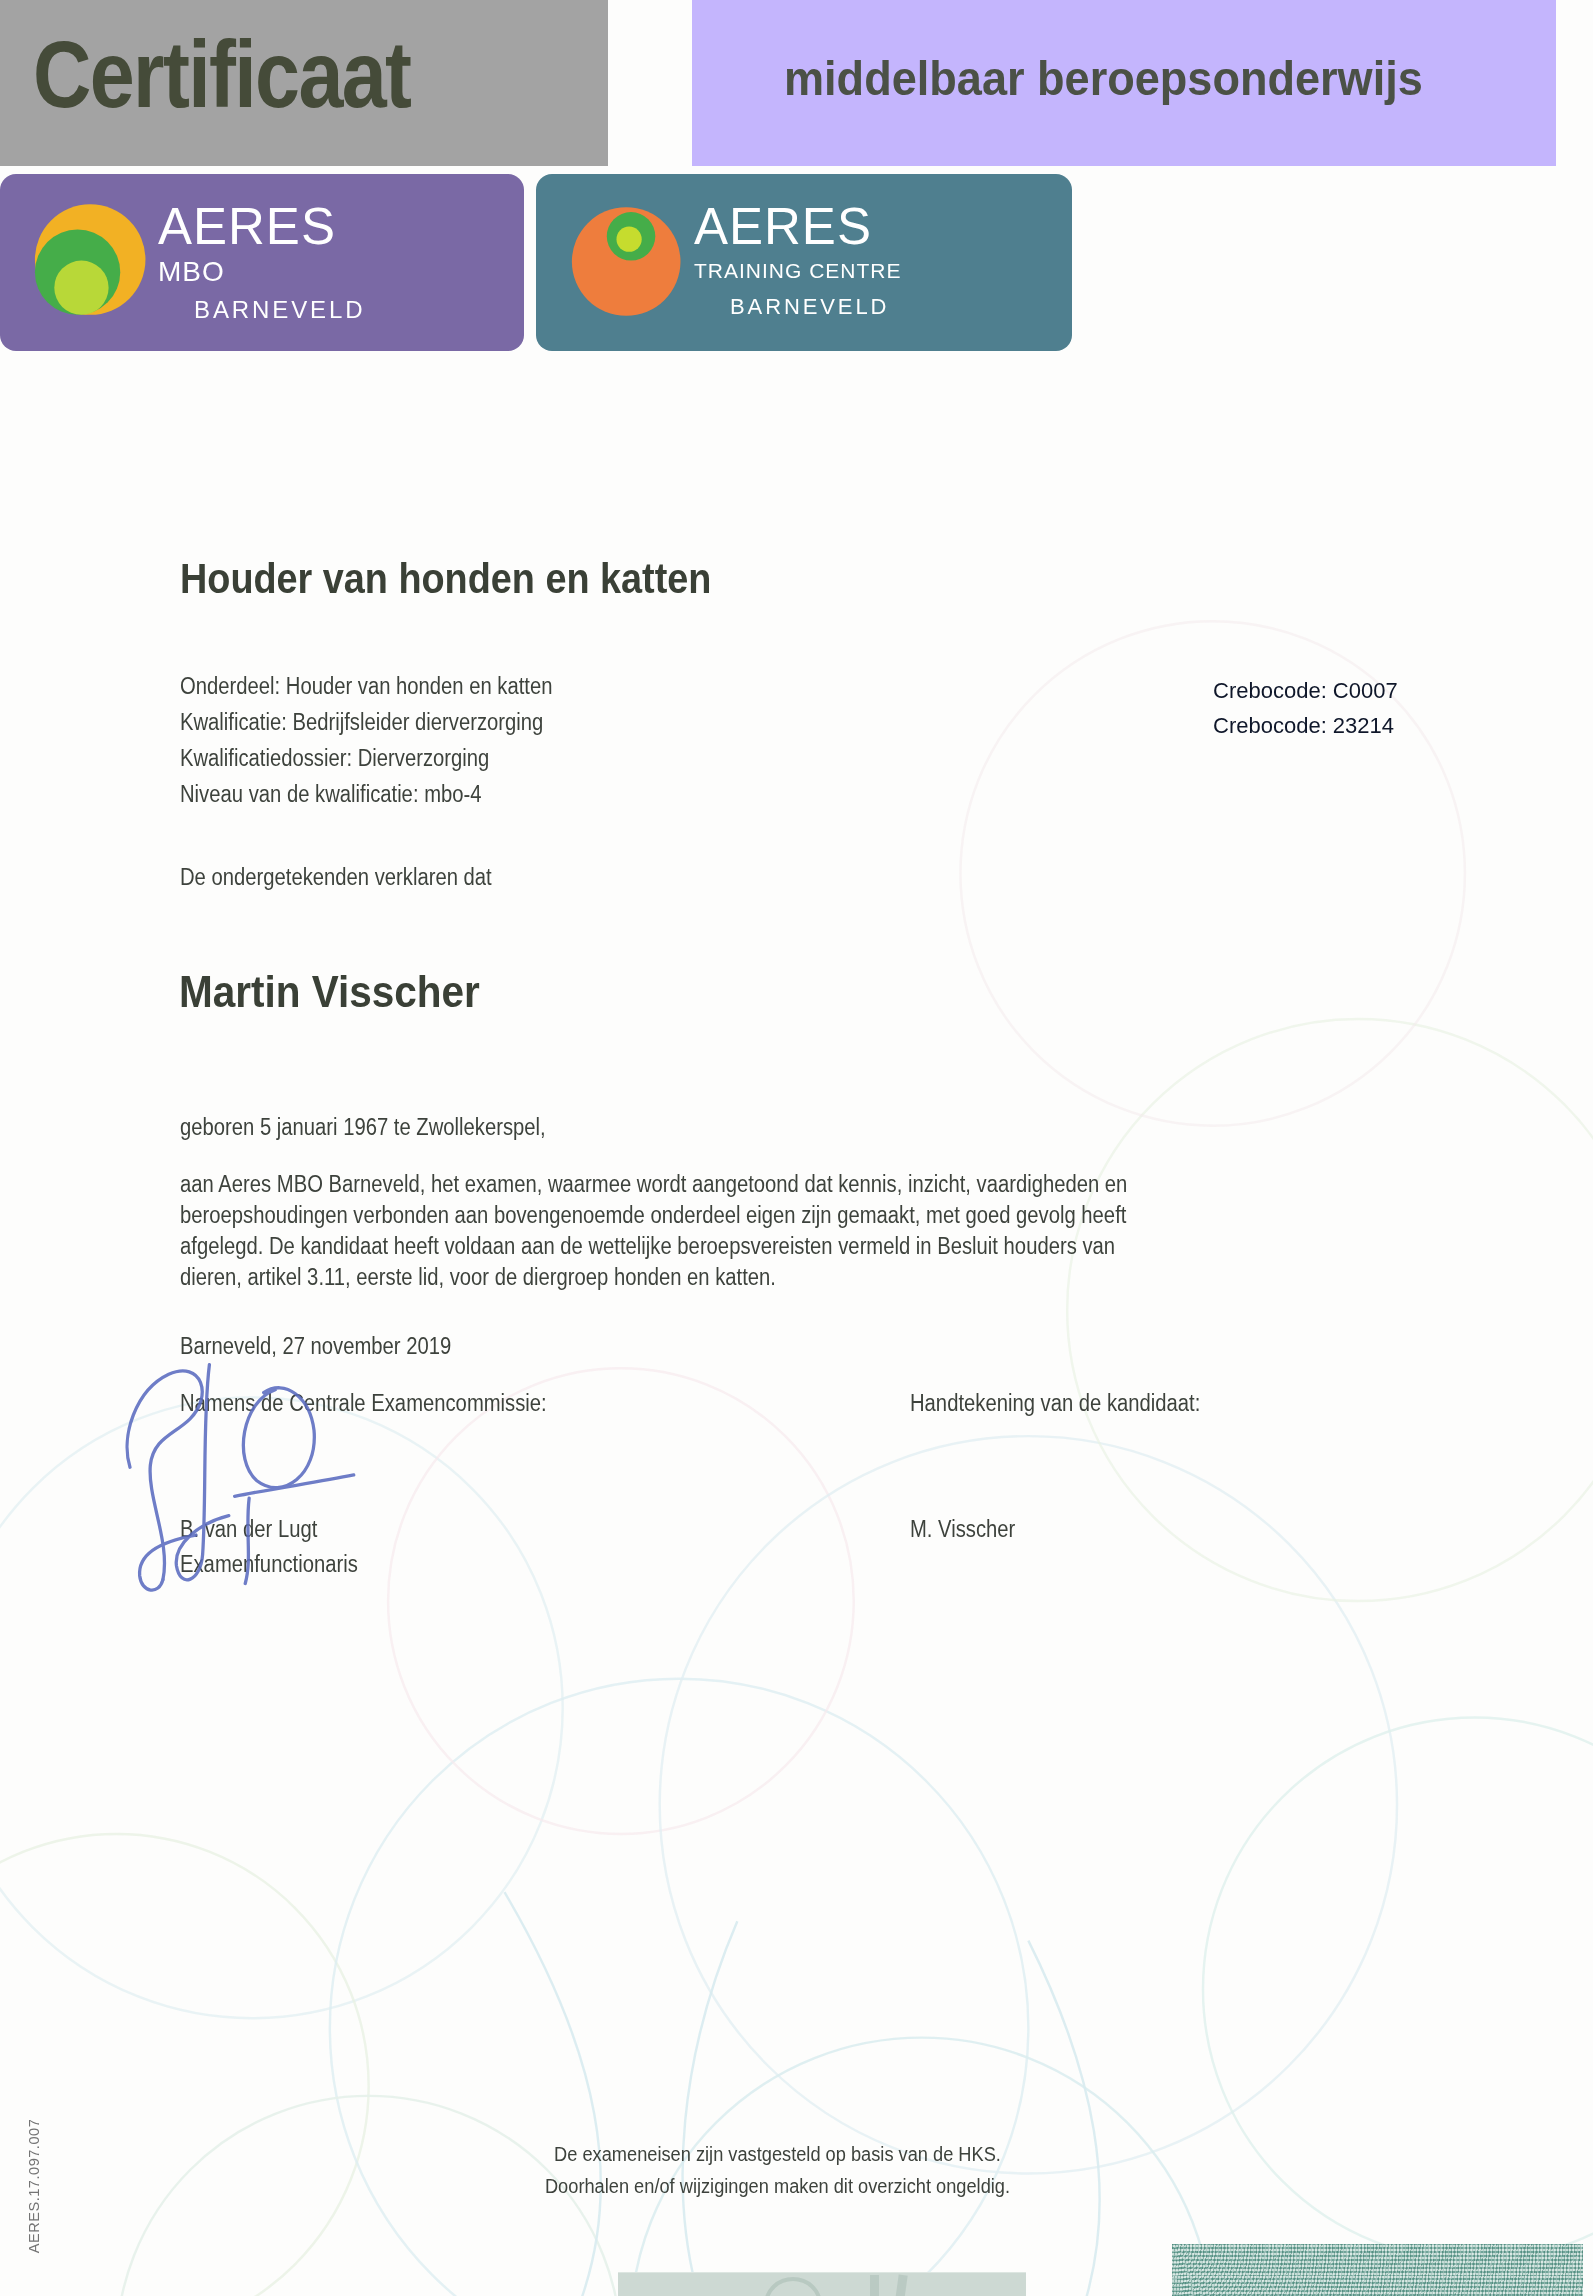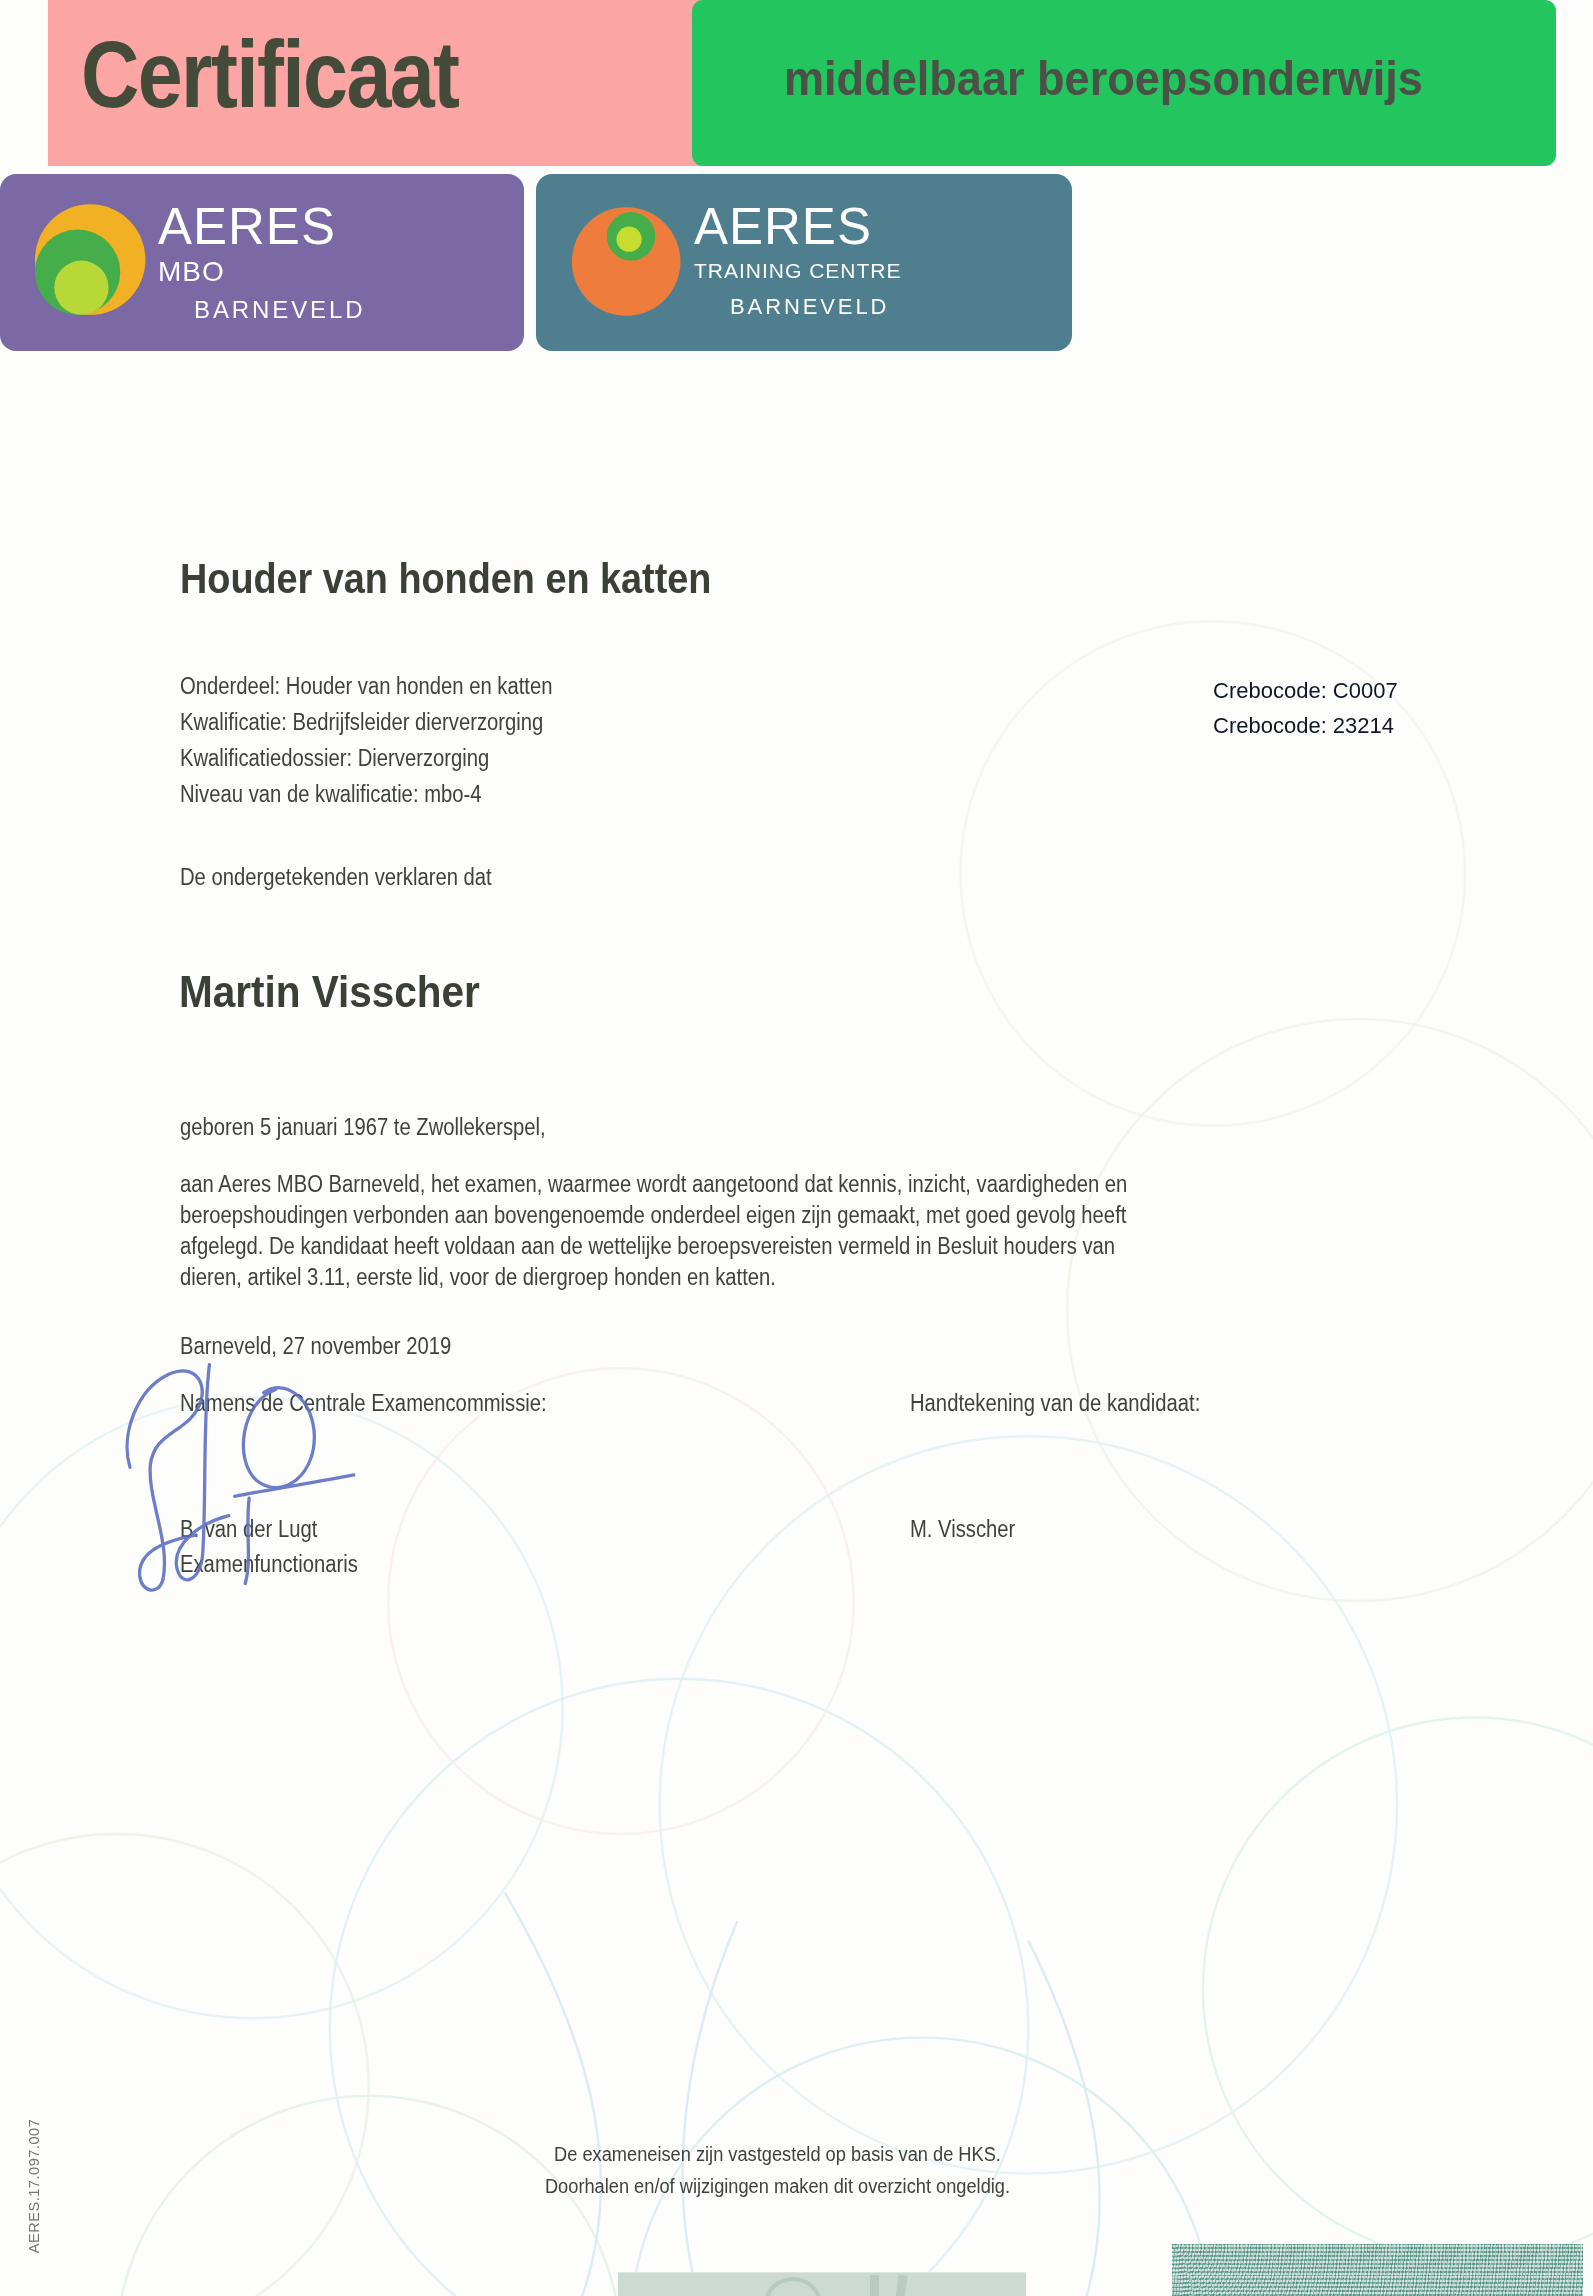--- a/index.html
+++ b/index.html
@@ -2,26 +2,26 @@
 <html><head>
 <meta charset="utf-8">
 <style>
   html,body{margin:0;padding:0;background:#ffffff;}
   .page{
     position:relative;width:1593px;height:2297px;overflow:hidden;
     background:#fdfdfc;font-family:"Liberation Sans",sans-serif;color:#3d423c;
   }
   .layer{position:absolute;inset:0;pointer-events:none;}
   
-  .band-lime{position:absolute;left:0;top:0;width:656px;height:166px;background:#fca5a5;z-index:1;margin-left:48px;}
+  .band-lime{position:absolute;left:0;top:0;width:608px;height:166px;background:#a3a3a3;z-index:1;}
   .cert-title{
     position:absolute;left:33px;top:21.3px;font-size:94px;font-weight:bold;color:#454b39;
     letter-spacing:-1.9px;transform:scaleX(.86);transform-origin:left top;white-space:nowrap;
   }
-  .band-gray{position:absolute;left:692px;top:0;width:864px;height:166px;background:#22c55e;z-index:1;border-radius:11px;}
+  .band-gray{position:absolute;left:692px;top:0;width:864px;height:166px;background:#c4b5fd;z-index:1;}
   .cert-subtitle{
     position:absolute;left:92px;top:50px;font-size:49px;font-weight:bold;color:#4b5146;
     transform:scaleX(.92);transform-origin:left top;white-space:nowrap;
   }
   
   .logo-block{position:absolute;top:174px;height:177px;z-index:1;border-radius:16px;}
   .logo-purple{left:0;width:524px;background:#7a69a5;}
   .logo-teal{left:536px;width:536px;background:#4f7f8f;}
   .logo-mark{position:absolute;left:0;top:0;}
   .logo-text{position:absolute;left:158px;top:0;color:#ffffff;}

